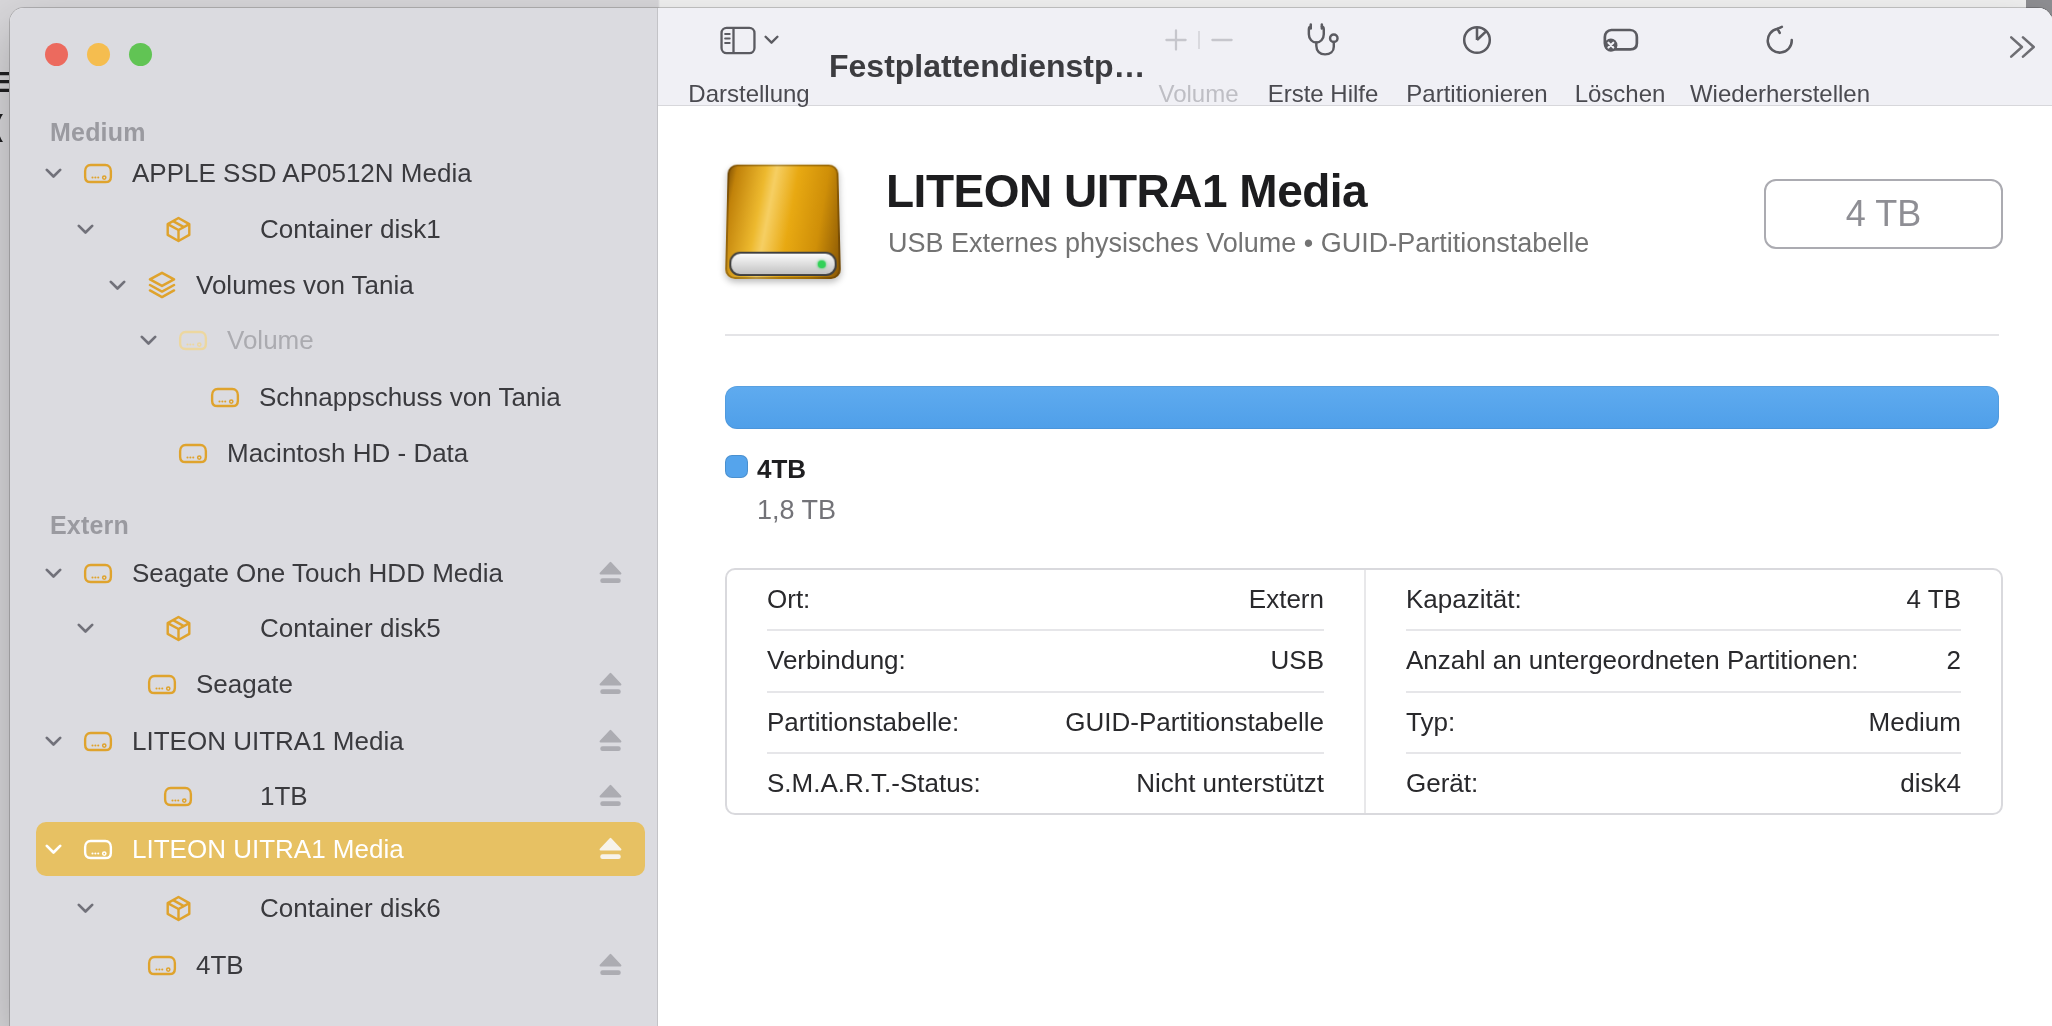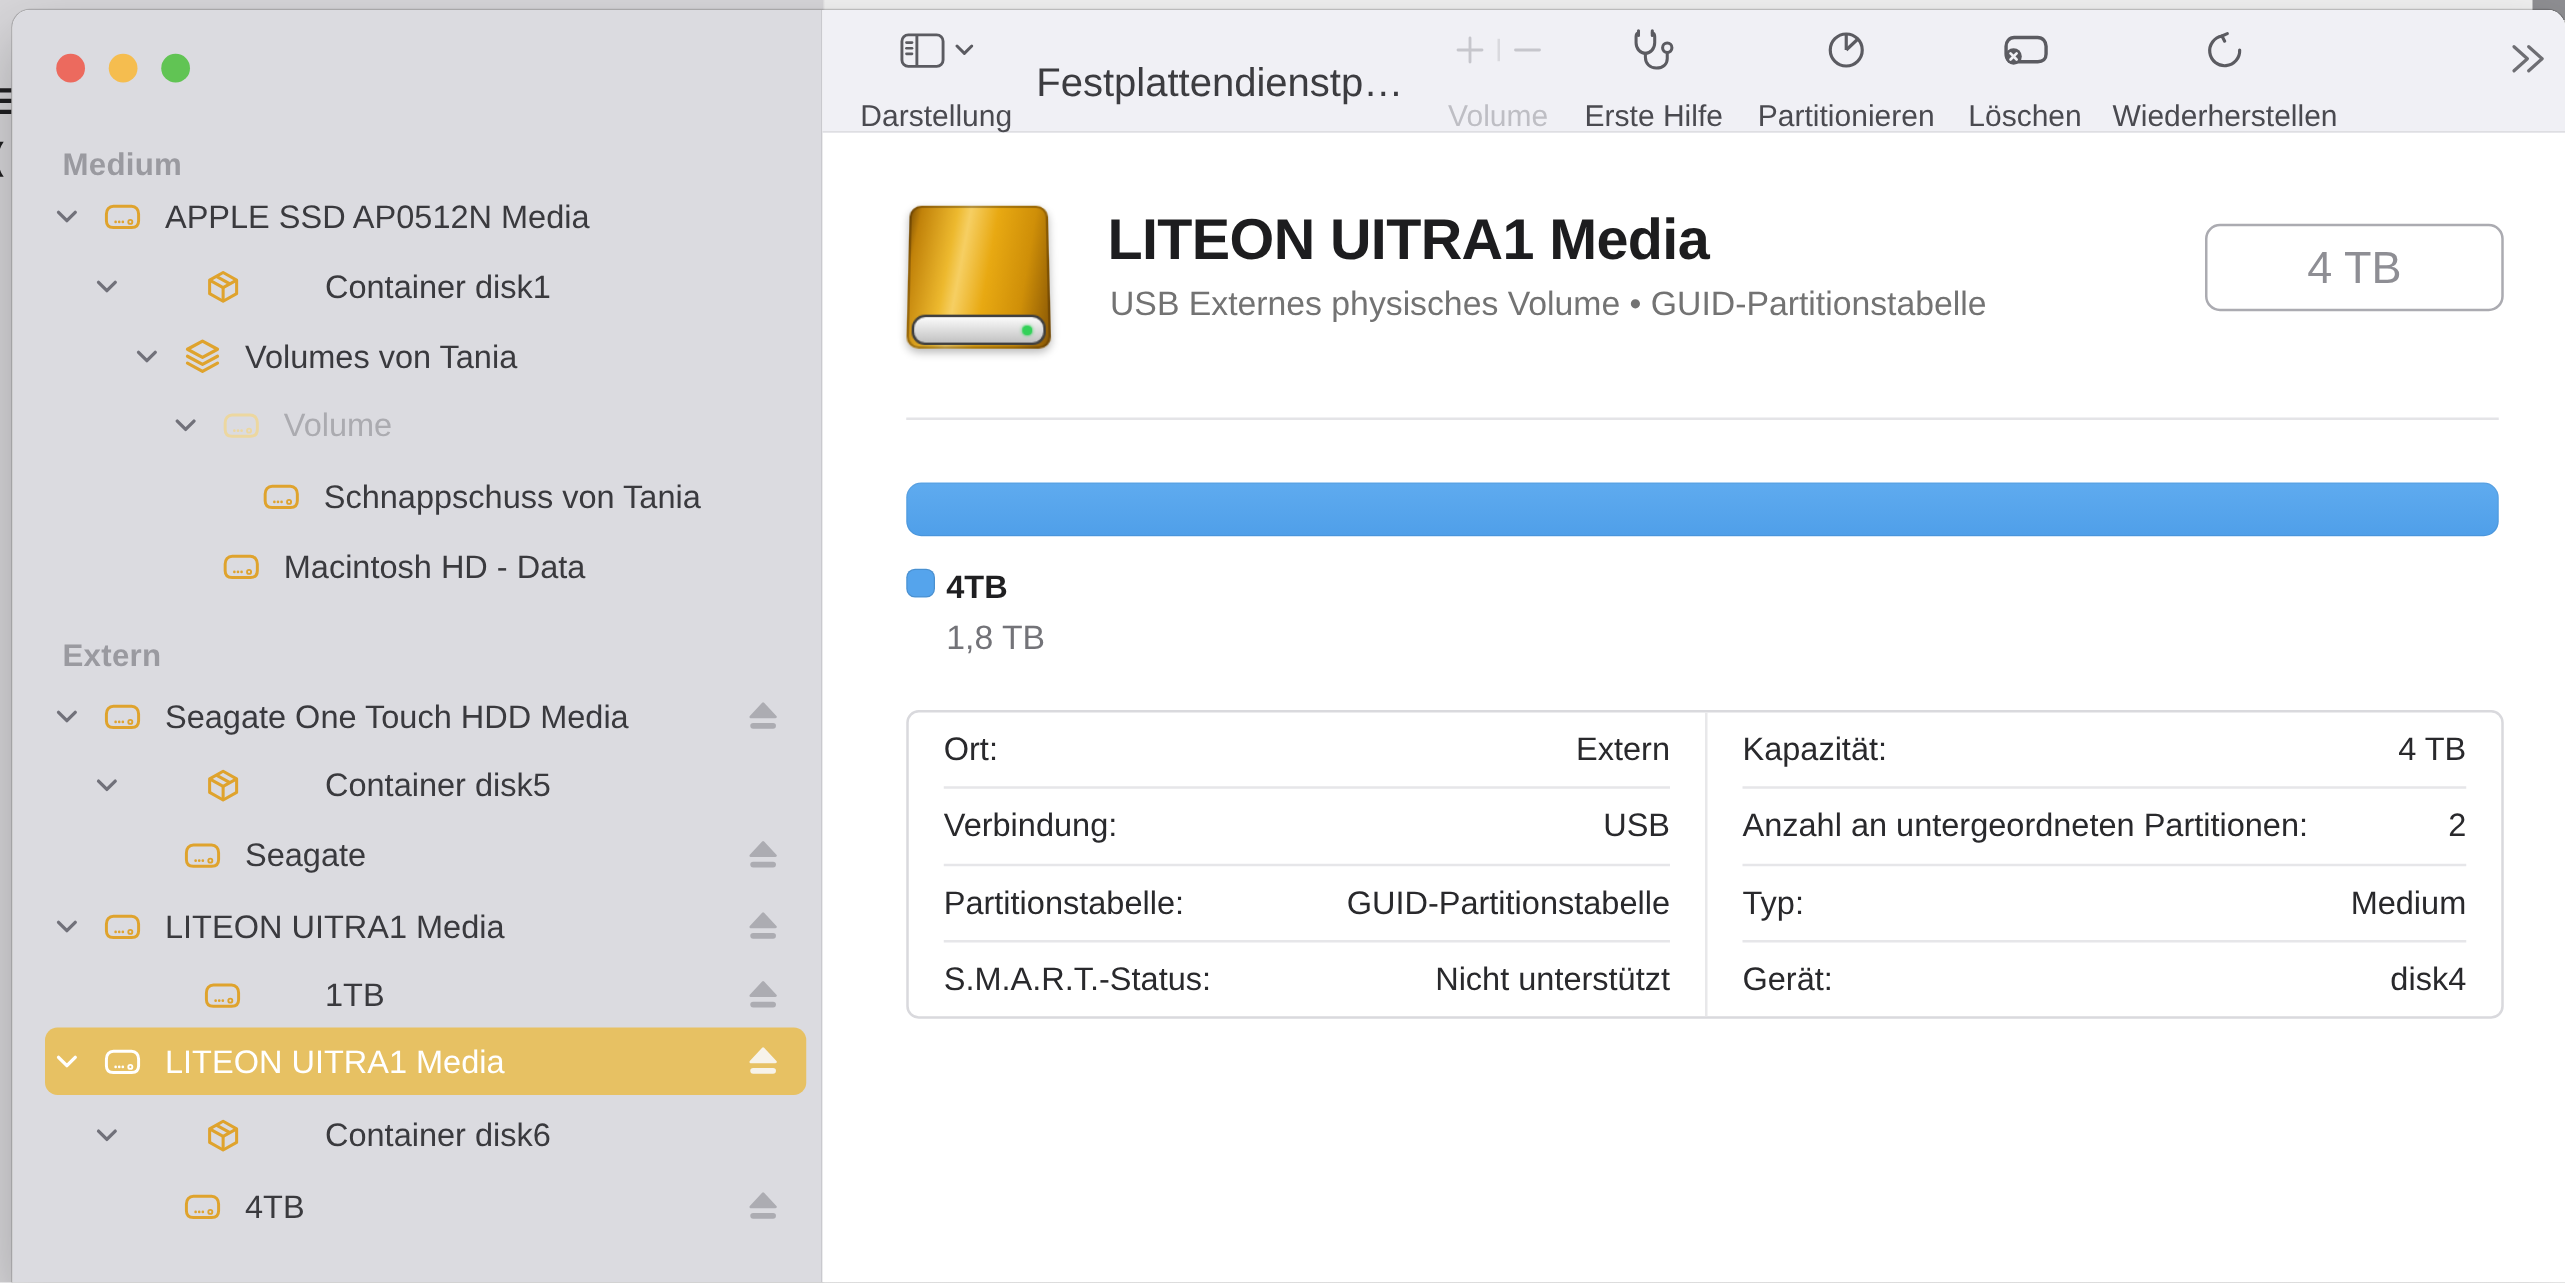--- a/index.html
+++ b/index.html
@@ -48,21 +48,21 @@
   .lvl4{padding-left:132px;}
 
   
   .main{position:absolute;left:648px;top:0;right:0;bottom:0;background:#fff;}
   .toolbar{position:absolute;left:0;top:0;right:0;height:97px;background:#f0f0f5;border-bottom:1px solid #d7d7db;}
   .titem{position:absolute;top:12px;display:flex;flex-direction:column;align-items:center;color:#545459;}
   .titem .ticon-box{height:40px;display:flex;align-items:center;justify-content:center;gap:8px;color:#5b5b61;}
   .titem .tlabel{margin-top:20px;font-size:24px;color:#4a4a50;white-space:nowrap;}
   .titem.disabled .ticon-box{color:#c6c6cc;}
   .titem.disabled .tlabel{color:#bebec4;}
-  .win-title{position:absolute;left:171px;top:40px;font-size:32px;font-weight:400;color:#3c3c40;white-space:nowrap;}
+  .win-title{position:absolute;left:171px;top:40px;font-size:32px;font-weight:700;color:#3c3c40;white-space:nowrap;}
   .tb-sep{width:2px;height:18px;background:#d9d9de;margin:0 2px;}
   .overflow-chevrons{position:absolute;right:14px;top:26px;color:#6e6e73;}
 
   
   .drive-img{position:absolute;left:67px;top:149px;width:116px;height:122px;border-radius:10px;
     transform:perspective(420px) rotateX(10deg);transform-origin:50% 100%;
     background:linear-gradient(100deg,#7a4d04 0%,#c1820a 8%,#edb92e 30%,#f6cf63 38%,#e8a912 55%,#cf8f08 78%,#8f5c05 97%);
     box-shadow:inset 0 0 0 2px rgba(60,35,0,.35),0 3px 7px rgba(0,0,0,.28);}
   .drive-img .band{position:absolute;left:4px;right:4px;bottom:3px;height:21px;border-radius:11px;
     background:linear-gradient(#fbfbfb,#c2c2c2);border:2px solid #3f3f3f;}
@@ -75,21 +75,21 @@
 
   
   .usage-bar{position:absolute;left:67px;top:378px;width:1274px;height:43px;border-radius:12px;
     background:linear-gradient(#5fabef,#4f9fe9);box-shadow:inset 0 0 0 1px rgba(0,0,0,.06);}
   .legend-swatch{position:absolute;left:67px;top:447px;width:23px;height:23px;border-radius:7px;background:#55a4ec;box-shadow:inset 0 0 0 1px rgba(0,0,0,.12);}
   .legend-name{position:absolute;left:99px;top:446px;font-size:26px;font-weight:700;color:#1f1f21;}
   .legend-size{position:absolute;left:99px;top:487px;font-size:27px;color:#737378;}
 
   
   .info-box{position:absolute;left:67px;top:560px;width:1274px;height:243px;border:2px solid #d9d9dd;border-radius:10px;background:#fff;display:flex;}
-  .info-col{width:50%;box-sizing:border-box;padding:0 28px;display:flex;flex-direction:column;}
+  .info-col{width:50%;box-sizing:border-box;padding:0 40px;display:flex;flex-direction:column;}
   .info-col.right{border-left:2px solid #e8e8ea;}
   .info-row{flex:1;display:flex;align-items:center;justify-content:space-between;border-bottom:2px solid #e6e6e9;font-size:26px;color:#29292c;}
   .info-row:last-child{border-bottom:none;}
   .info-row .k{white-space:nowrap;}
   .info-row .v{white-space:nowrap;text-align:right;}
 
   svg{display:block;}
 </style>
 </head>
 <body>

